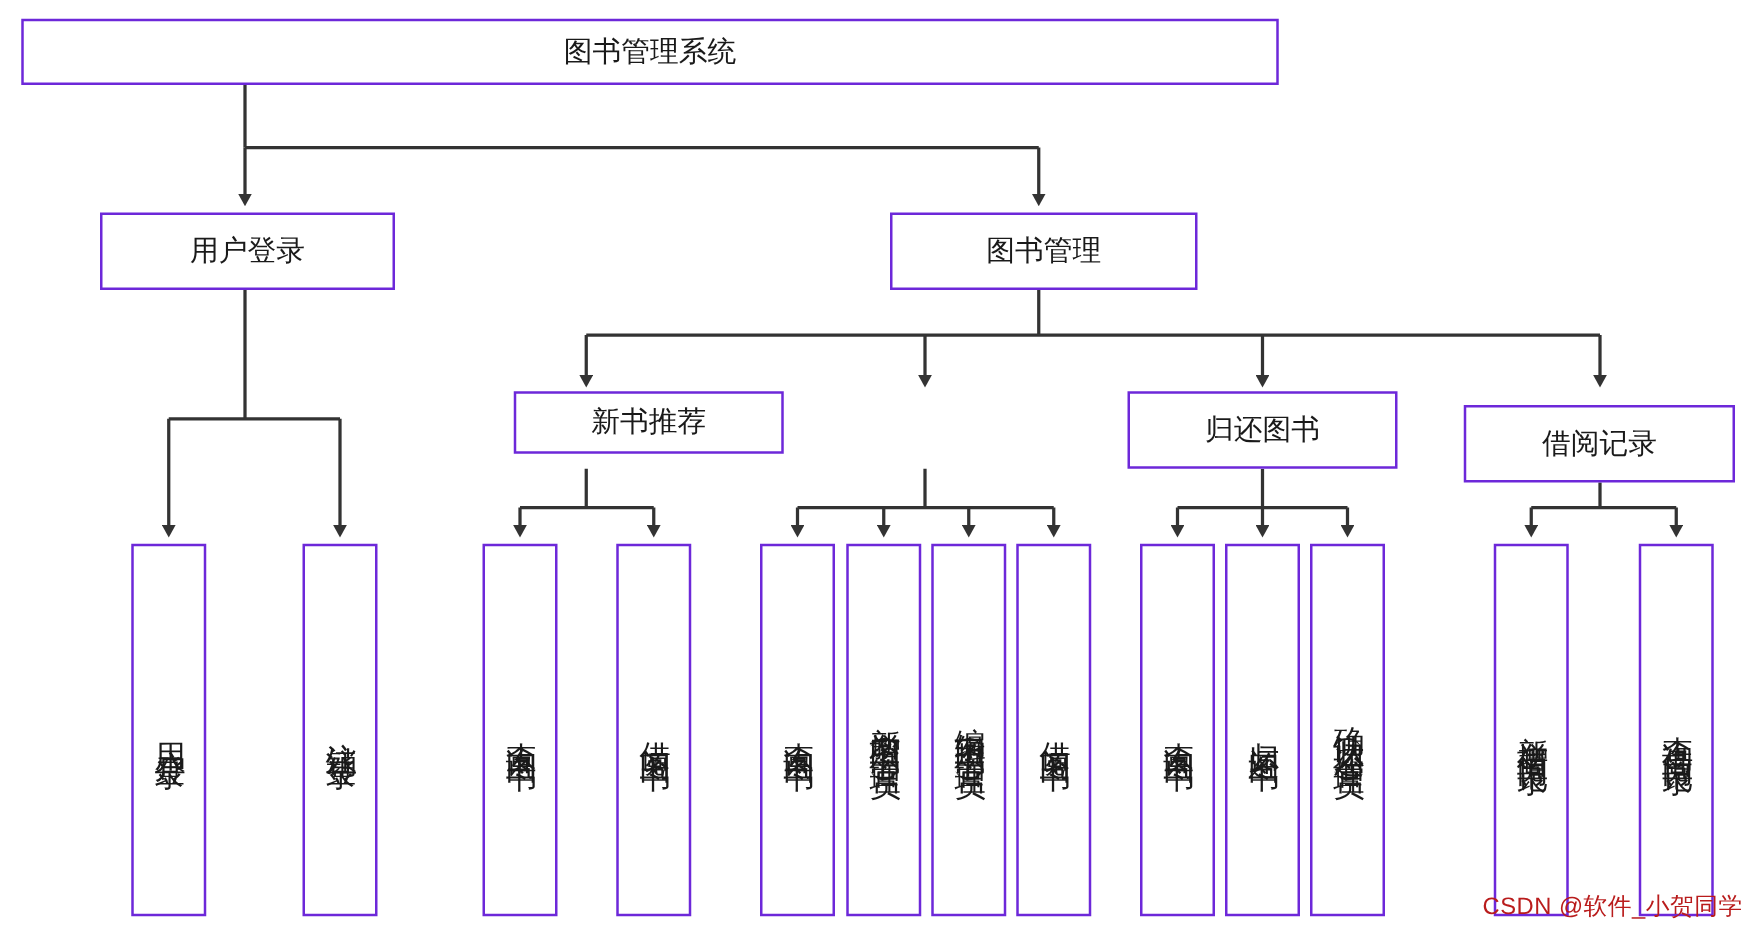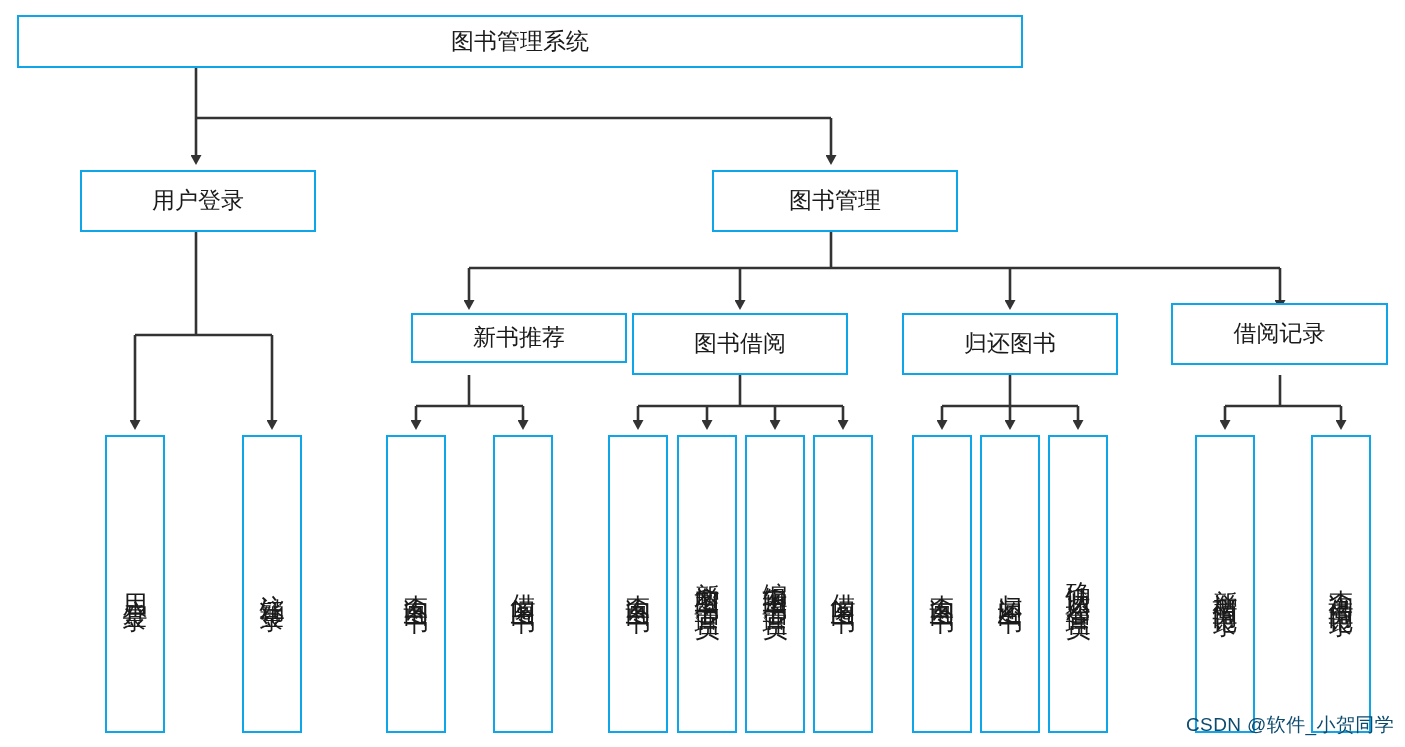--- a/index.html
+++ b/index.html
@@ -24,21 +24,21 @@
     left: 0;
     top: 0;
     width: 1405px;
     height: 747px;
     pointer-events: none;
   }
   .node {
     position: absolute;
     box-sizing: border-box;
     background: #ffffff;
-    border: 2px solid #0ea5e9;
+    border: 2px solid #6d28d9;
     display: flex;
     align-items: center;
     justify-content: center;
     overflow: hidden;
   }
   .node .label {
     color: #1a1a1a;
     text-align: center;
     line-height: 1.12;
     white-space: pre;
@@ -58,21 +58,21 @@
     text-orientation: upright;
     font-size: 25px;
     letter-spacing: 5px;
     line-height: 1;
   }
   .watermark {
     position: absolute;
     left: 1186px;
     top: 712px;
     font-size: 19px;
-    color: #0c4a6e;
+    color: #b91c1c;
     white-space: nowrap;
     letter-spacing: 0.4px;
   }
 </style>
 </head>
 <body>
 
 <div id="diagram-root">
 
   <svg class="edges" viewBox="0 0 1405 747" xmlns="http://www.w3.org/2000/svg">
@@ -134,29 +134,26 @@
   </div>
 
   <div class="node horiz" style="left:712px; top:170px; width:246px; height:62px;">
     <span class="label">图书管理</span>
   </div>
 
   <div class="node horiz" style="left:374px; top:313px; width:216px; height:50px;margin-left:37px;">
     <span class="label">新书推荐</span>
   </div>
 
-  <div class="node horiz" style="left:632px; top:313px; width:216px; height:62px;">
-    <span class="label">图书借阅</span>
-  </div>
 
   <div class="node horiz" style="left:902px; top:313px; width:216px; height:62px;">
     <span class="label">归还图书</span>
   </div>
 
-  <div class="node horiz" style="left:1171px; top:303px; width:217px; height:62px;">
+  <div class="node horiz" style="left:1171px; top:324px; width:217px; height:62px;">
     <span class="label">借阅记录</span>
   </div>
 
   <div class="node vert" style="left:105px; top:435px; width:60px; height:298px;">
     <span class="label">用户登录</span>
   </div>
 
   <div class="node vert" style="left:242px; top:435px; width:60px; height:298px;">
     <span class="label">注销登录</span>
   </div>

